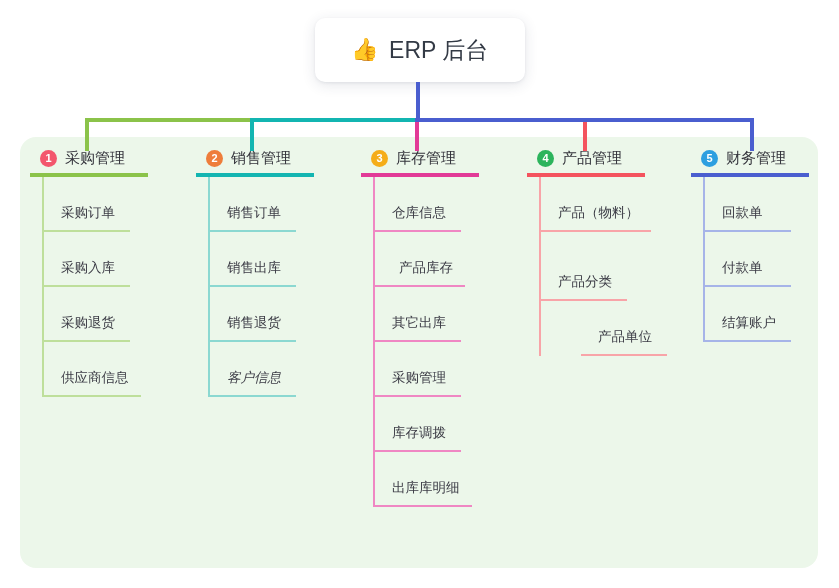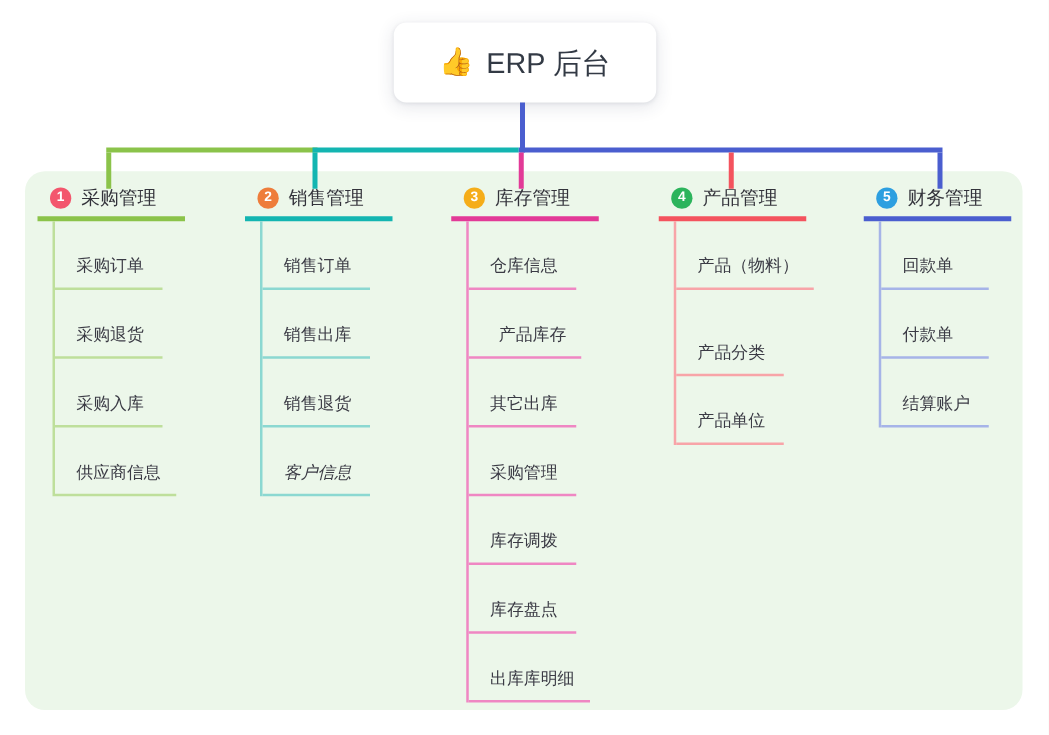--- a/index.html
+++ b/index.html
@@ -70,22 +70,22 @@
     <div class="cline" style="left: 750px; top: 122px; width: 4px; height: 29px; background: rgb(74, 94, 207);"></div>
   </div>
 <div id="branch-layer">
     <div class="branch" style="left: 30px;">
       <div class="branch-header" style="border-bottom: 4px solid rgb(139, 195, 74);">
         <span class="badge" style="background: rgb(243, 86, 109);">1</span>
         <span>采购管理</span>
       </div>
       <ul class="branch-children" style="border-left: 2px solid rgb(190, 223, 155); text-align: center;">
         <li class="branch-child" style="border-bottom: 2px solid rgb(190, 223, 155);">采购订单</li>
+        <li class="branch-child" style="border-bottom: 2px solid rgb(190, 223, 155);">采购入库</li>
         <li class="branch-child" style="border-bottom: 2px solid rgb(190, 223, 155);">采购退货</li>
-        <li class="branch-child" style="border-bottom: 2px solid rgb(190, 223, 155);">采购入库</li>
         <li class="branch-child" style="border-bottom: 2px solid rgb(190, 223, 155);">供应商信息</li>
       </ul>
     </div>
     <div class="branch" style="left: 196px;">
       <div class="branch-header" style="border-bottom: 4px solid rgb(19, 181, 177);">
         <span class="badge" style="background: rgb(238, 125, 59);">2</span>
         <span>销售管理</span>
       </div>
       <ul class="branch-children" style="border-left: 2px solid rgb(139, 216, 209);">
         <li class="branch-child" style="border-bottom: 2px solid rgb(139, 216, 209);">销售订单</li>
@@ -98,33 +98,32 @@
       <div class="branch-header" style="border-bottom: 4px solid rgb(226, 58, 151);">
         <span class="badge" style="background: rgb(245, 173, 25);">3</span>
         <span>库存管理</span>
       </div>
       <ul class="branch-children" style="border-left: 2px solid rgb(239, 135, 195);">
         <li class="branch-child" style="border-bottom: 2px solid rgb(239, 135, 195);">仓库信息</li>
         <li class="branch-child" style="border-bottom: 2px solid rgb(239, 135, 195); padding-left: 24px;">产品库存</li>
         <li class="branch-child" style="border-bottom: 2px solid rgb(239, 135, 195);">其它出库</li>
         <li class="branch-child" style="border-bottom: 2px solid rgb(239, 135, 195);">采购管理</li>
         <li class="branch-child" style="border-bottom: 2px solid rgb(239, 135, 195);">库存调拨</li>
-        <li class="branch-child" style="border-bottom: 2px solid rgb(239, 135, 195);">库存盘点</li>
         <li class="branch-child" style="border-bottom: 2px solid rgb(239, 135, 195);">出库库明细</li>
       </ul>
     </div>
     <div class="branch" style="left: 527px;">
       <div class="branch-header" style="border-bottom: 4px solid rgb(244, 83, 94);">
         <span class="badge" style="background: rgb(44, 180, 92);">4</span>
         <span>产品管理</span>
       </div>
       <ul class="branch-children" style="border-left: 2px solid rgb(248, 164, 168);">
         <li class="branch-child" style="border-bottom: 2px solid rgb(248, 164, 168);">产品（物料）</li>
         <li class="branch-child" style="border-bottom: 2px solid rgb(248, 164, 168); margin-top: 14px;">产品分类</li>
-        <li class="branch-child" style="border-bottom: 2px solid rgb(248, 164, 168);">产品单位</li>
+        <li class="branch-child" style="border-bottom: 2px solid rgb(248, 164, 168); margin-left: 40px;">产品单位</li>
       </ul>
     </div>
     <div class="branch" style="left: 691px;">
       <div class="branch-header" style="border-bottom: 4px solid rgb(74, 94, 207);">
         <span class="badge" style="background: rgb(45, 159, 224);">5</span>
         <span>财务管理</span>
       </div>
       <ul class="branch-children" style="border-left: 2px solid rgb(166, 180, 232);">
         <li class="branch-child" style="border-bottom: 2px solid rgb(166, 180, 232);">回款单</li>
         <li class="branch-child" style="border-bottom: 2px solid rgb(166, 180, 232); font-family: Liberation Serif, serif;">付款单</li>

